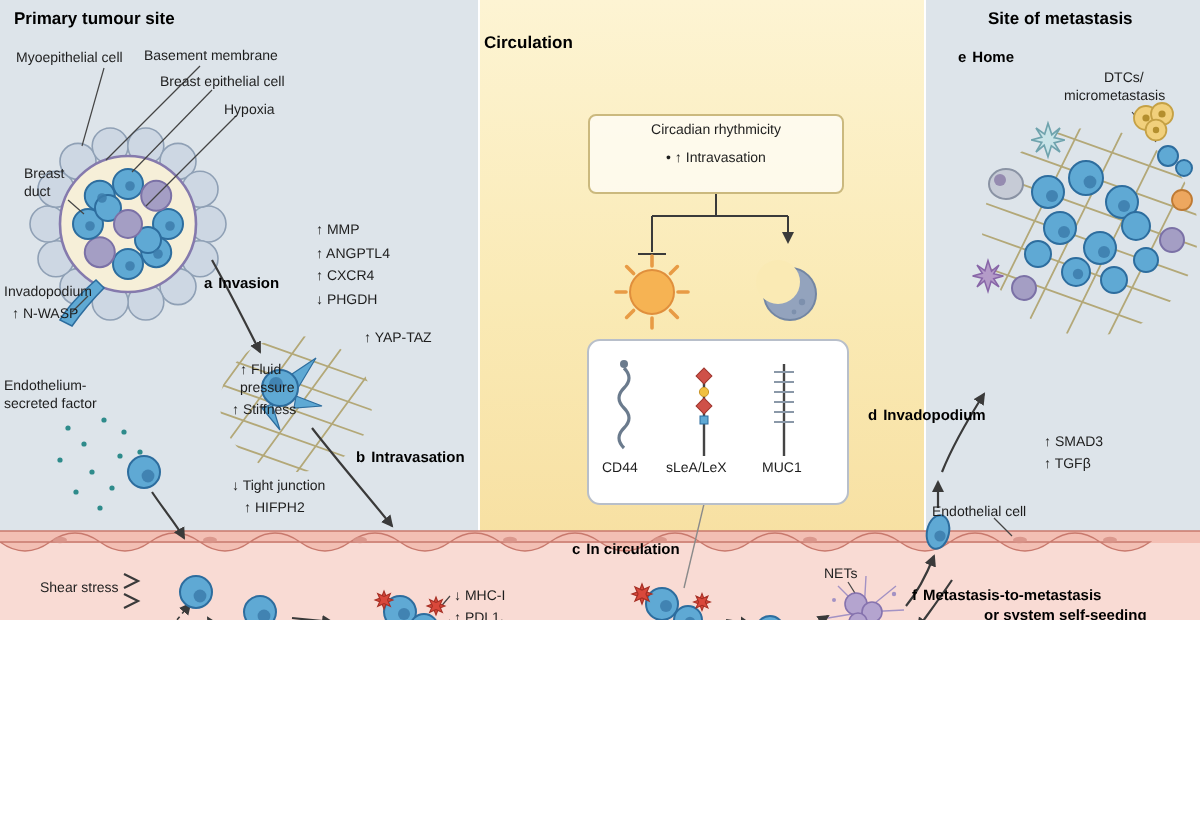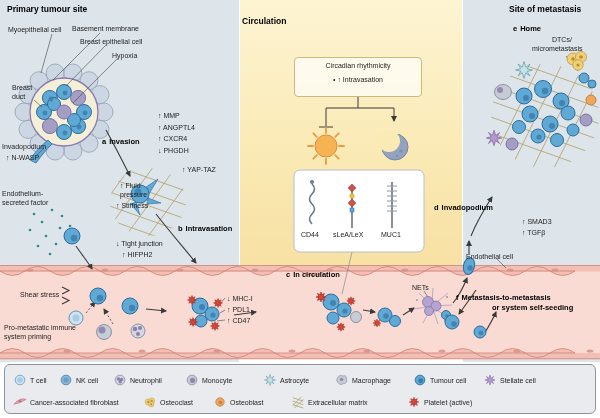--- a/index.html
+++ b/index.html
@@ -1,17 +1,17 @@
 <!DOCTYPE html>
 <html lang="en"><head>
 <meta charset="utf-8">
 <style>
   *{margin:0;padding:0;box-sizing:border-box}
   body{width:600px;height:418px;background:#fff;font-family:"Liberation Sans",sans-serif}
-  .stage{position:relative;width:600px;height:418px;overflow:hidden;background:#fff}
+  .stage{position:relative;width:600px;height:310px;overflow:hidden;background:#fff}
   .panel{position:absolute;top:0;height:362px}
   .p-left{left:0;width:239px;background:#dde4ea}
   .p-mid{left:239px;width:224px;height:272px;background:linear-gradient(180deg,#fdf4d3 0%,#faeab5 55%,#f7e0a2 100%);border-left:1px solid #fff;border-right:1px solid #fff}
   .p-right{left:463px;width:137px;background:#dde4ea}
   .art{position:absolute;left:0;top:0}
   .hdr{position:absolute;font-size:8.5px;font-weight:bold;color:#000;white-space:nowrap}
   .lbl{position:absolute;font-size:7px;line-height:1.25;color:#1d1d1d;white-space:nowrap}
   .wrap{white-space:normal}
   .step{position:absolute;font-size:7.5px;font-weight:bold;color:#000;white-space:nowrap}
   .ltr{margin-right:3px}
@@ -347,21 +347,21 @@
         <circle class="tn" cx="539" cy="137" r="2.6"></circle>
       <circle class="pc" cx="586" cy="120" r="6"></circle>
         <circle class="pc" cx="512" cy="144" r="6"></circle>
       <use href="#spiky" transform="translate(494,138) scale(1.1)" fill="#b49bc8" stroke="#8866a8" stroke-width=".7"></use>
       <circle cx="591" cy="100" r="5" fill="#eda75f" stroke="#bf7a33" stroke-width=".9"></circle>
     </g>
   </svg>
 
   <div class="hdr" style="left:7px;top:4px">Primary tumour site</div>
   <div class="hdr" style="left:242px;top:16px">Circulation</div>
-  <div class="hdr" style="left:509px;top:4px">Site of metastasis</div>
+  <div class="hdr" style="left:494px;top:4px">Site of metastasis</div>
 
   <div class="lbl" style="left:8px;top:26px">Myoepithelial cell</div>
   <div class="lbl" style="left:72px;top:25px">Basement membrane</div>
   <div class="lbl" style="left:80px;top:38px">Breast epithelial cell</div>
   <div class="lbl" style="left:112px;top:52px">Hypoxia</div>
   <div class="lbl wrap" style="left:12px;top:84px;width:30px">Breast duct</div>
   <div class="lbl" style="left:2px;top:143px">Invadopodium</div>
   <div class="lbl" style="left:6px;top:154px">↑ N-WASP</div>
   <div class="lbl wrap" style="left:2px;top:190px;width:64px">Endothelium-secreted factor</div>
   <div class="step" style="left:102px;top:137px"><span class="ltr">a</span><span>Invasion</span></div>
@@ -385,21 +385,21 @@
 
   <div class="cbox"></div>
   <div class="lbl ctr" style="left:294px;top:62px;width:128px">Circadian rhythmicity</div>
   <div class="lbl ctr" style="left:294px;top:76px;width:128px">• ↑ Intravasation</div>
   <div class="lbl" style="left:301px;top:231px">CD44</div>
   <div class="lbl" style="left:333px;top:231px">sLeA/LeX</div>
   <div class="lbl" style="left:381px;top:231px">MUC1</div>
   <div class="step" style="left:286px;top:270px"><span class="ltr">c</span><span>In circulation</span></div>
   <div class="lbl" style="left:412px;top:284px">NETs</div>
 
-  <div class="step" style="left:513px;top:24px"><span class="ltr">e</span><span>Home</span></div>
+  <div class="step" style="left:479px;top:24px"><span class="ltr">e</span><span>Home</span></div>
   <div class="lbl" style="left:552px;top:36px">DTCs/</div>
   <div class="lbl" style="left:532px;top:45px">micrometastasis</div>
   <div class="step" style="left:434px;top:203px"><span class="ltr">d</span><span>Invadopodium</span></div>
   <div class="lbl" style="left:522px;top:218px">↑ SMAD3</div>
   <div class="lbl" style="left:522px;top:229px">↑ TGFβ</div>
   <div class="lbl" style="left:466px;top:253px">Endothelial cell</div>
   <div class="step" style="left:456px;top:293px"><span class="ltr">f</span><span>Metastasis-to-metastasis</span></div>
   <div class="step" style="left:492px;top:303px">or system self-seeding</div>
 
   <div class="legend">

